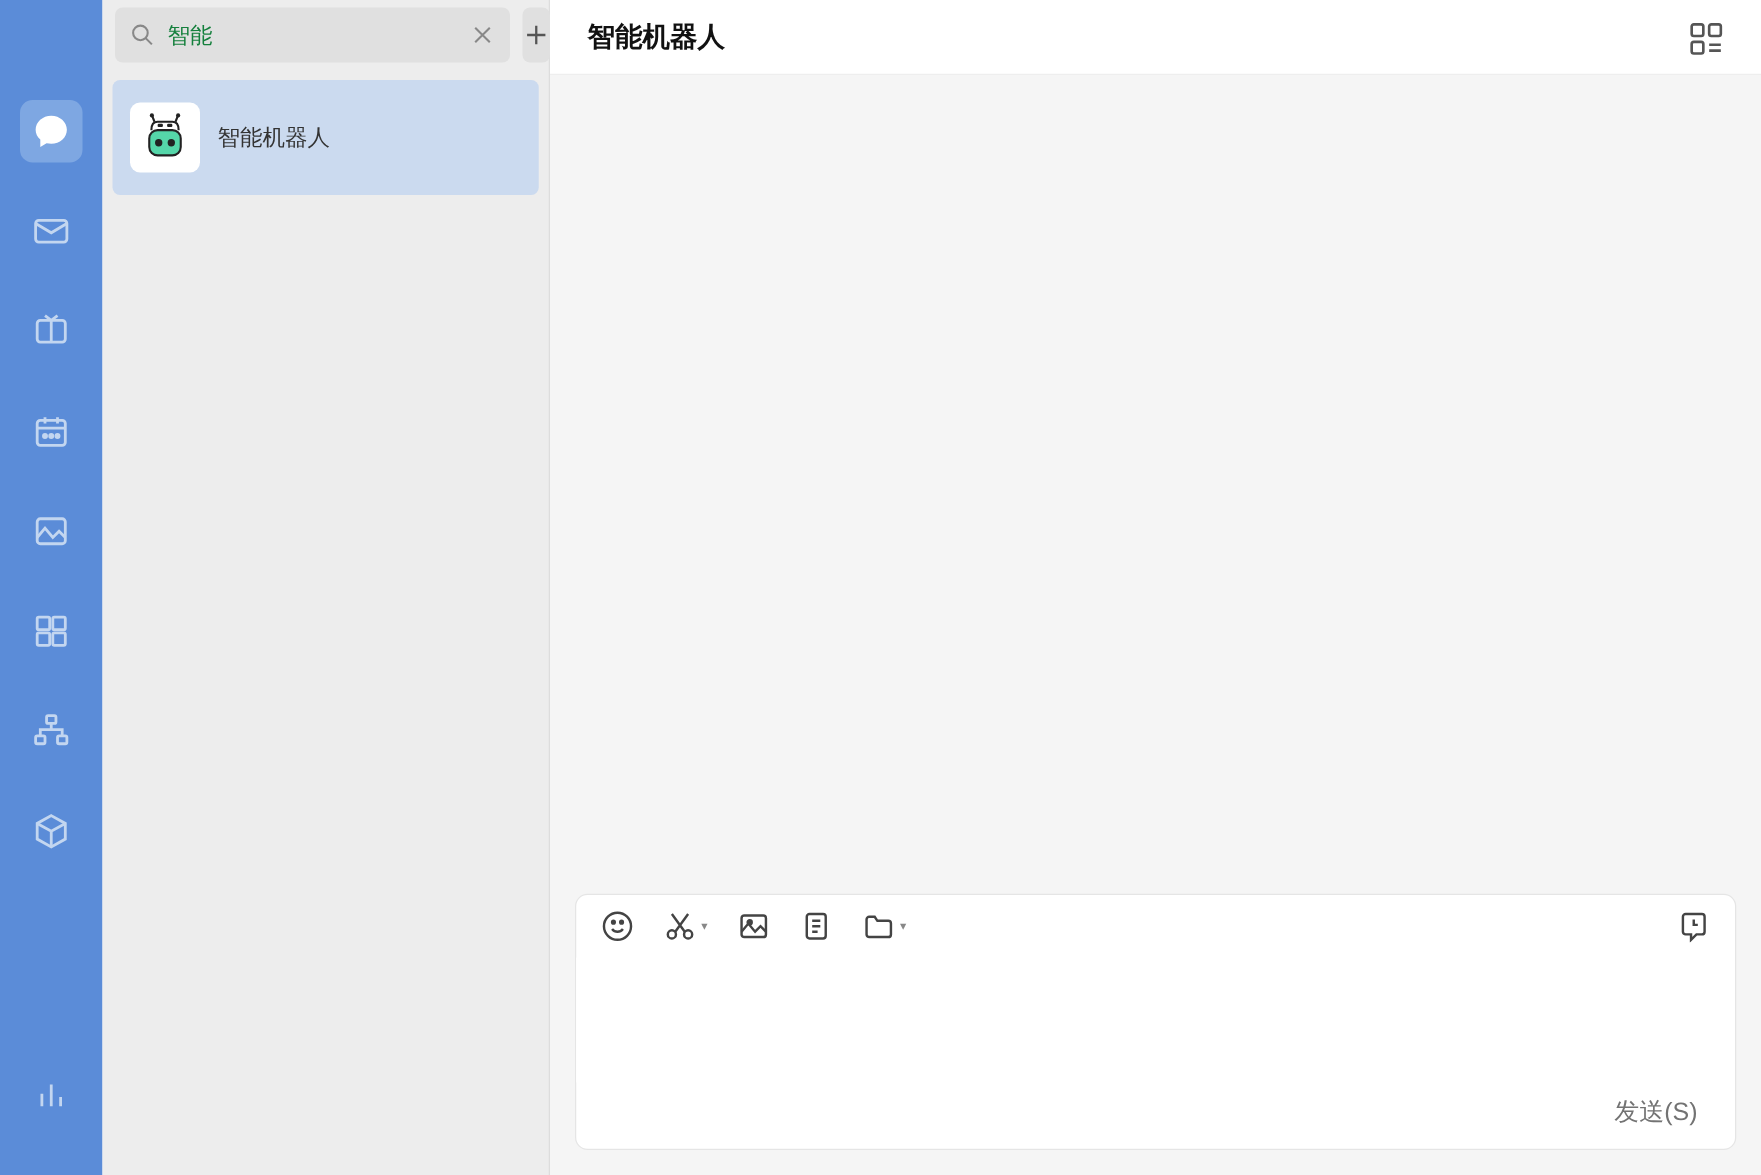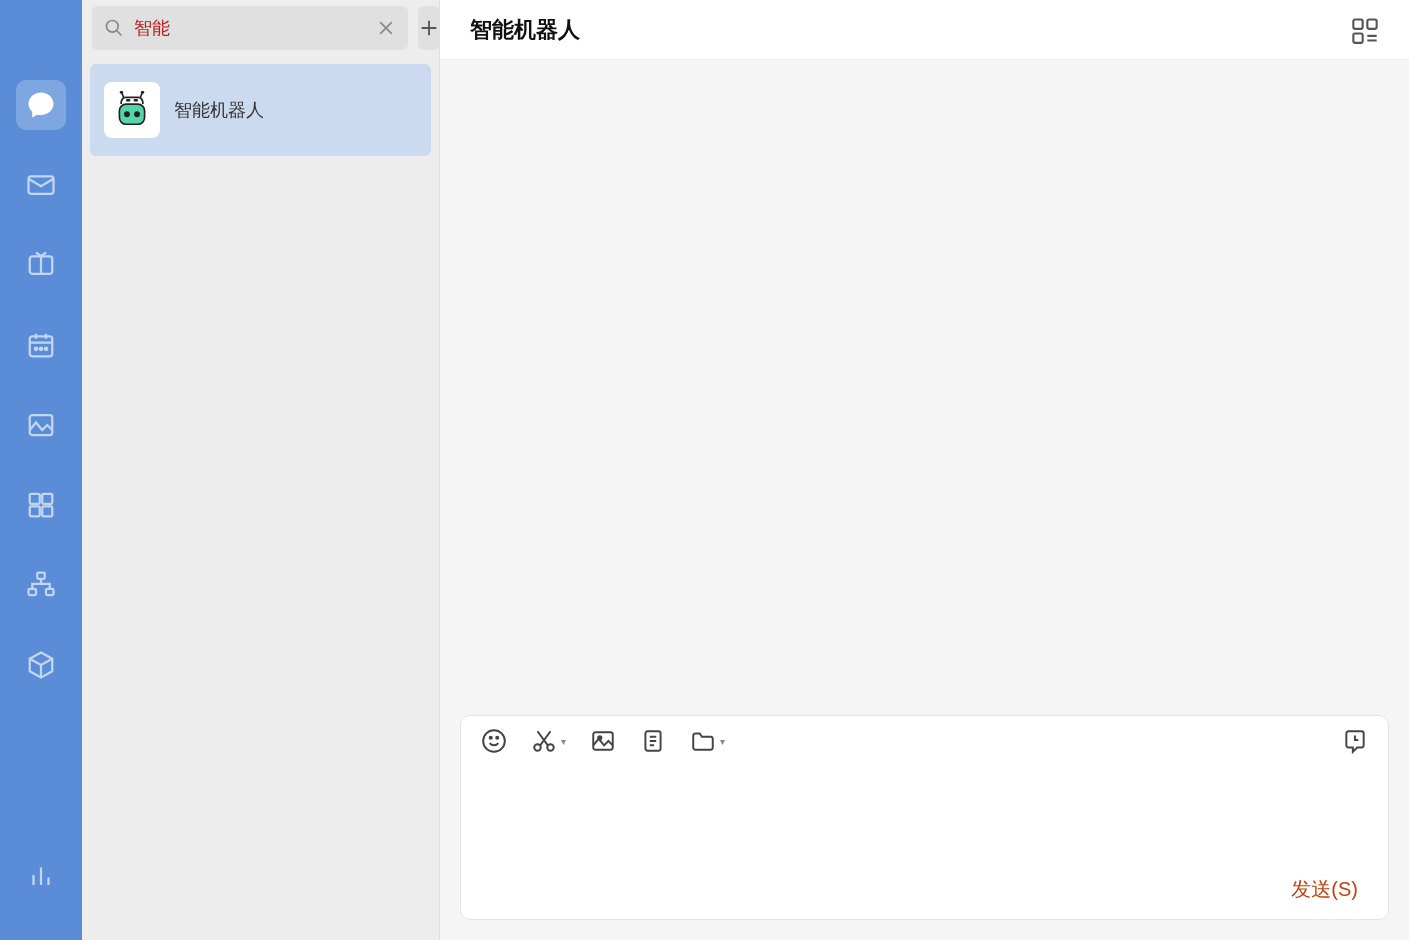--- a/index.html
+++ b/index.html
@@ -73,21 +73,21 @@
       height: 20px;
       color: #888;
       flex-shrink: 0;
     }
     .search-input {
       flex: 1;
       border: none;
       background: transparent;
       outline: none;
       font-size: 18px;
-      color: #b91c1c;
+      color: #15803d;
     }
     .clear-btn {
       width: 20px;
       height: 20px;
       color: #888;
       cursor: pointer;
       display: flex;
       align-items: center;
       justify-content: center;
       font-size: 18px;
@@ -212,21 +212,21 @@
       padding: 10px 20px;
       font-size: 16px;
       font-family: inherit;
     }
     .input-footer {
       display: flex;
       justify-content: flex-end;
       padding: 10px 30px 16px;
     }
     .send-btn {
-      color: #c2410c;
+      color: #737373;
       font-size: 20px;
       cursor: pointer;
     }
   </style>
 </head>
 <body>
 
 <div class="nav-rail">
   <div class="nav-item active">
     <svg viewBox="0 0 24 24" fill="currentColor">

